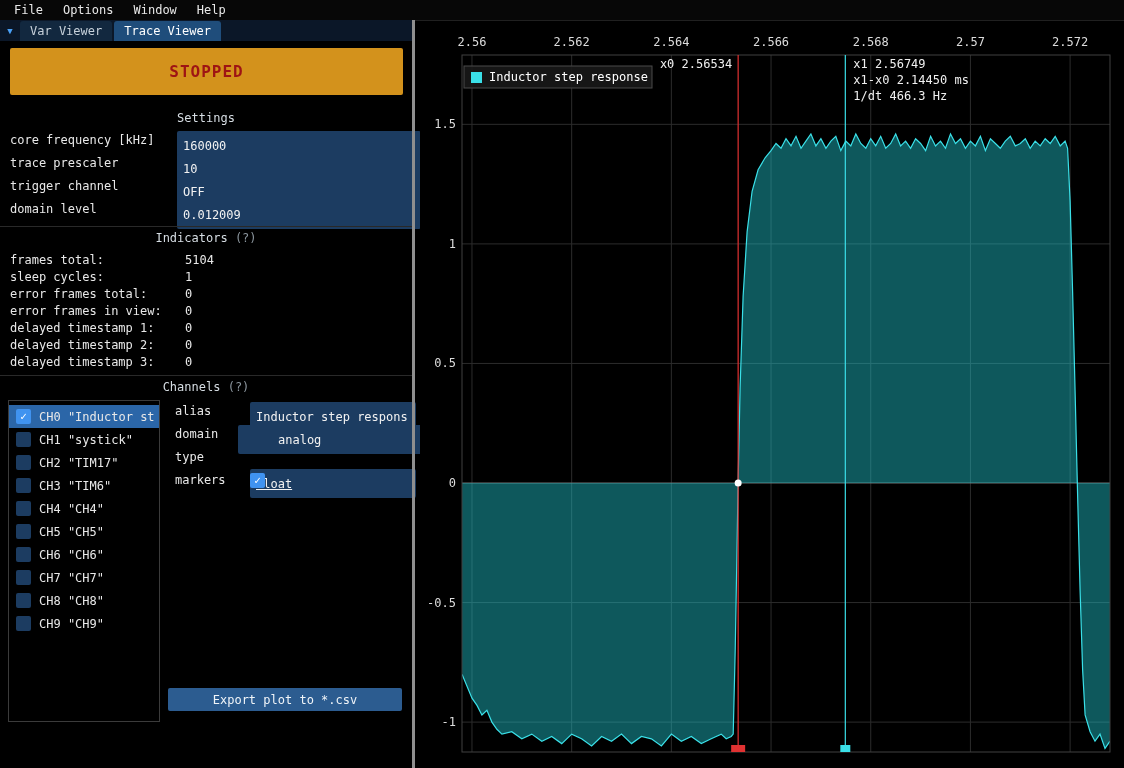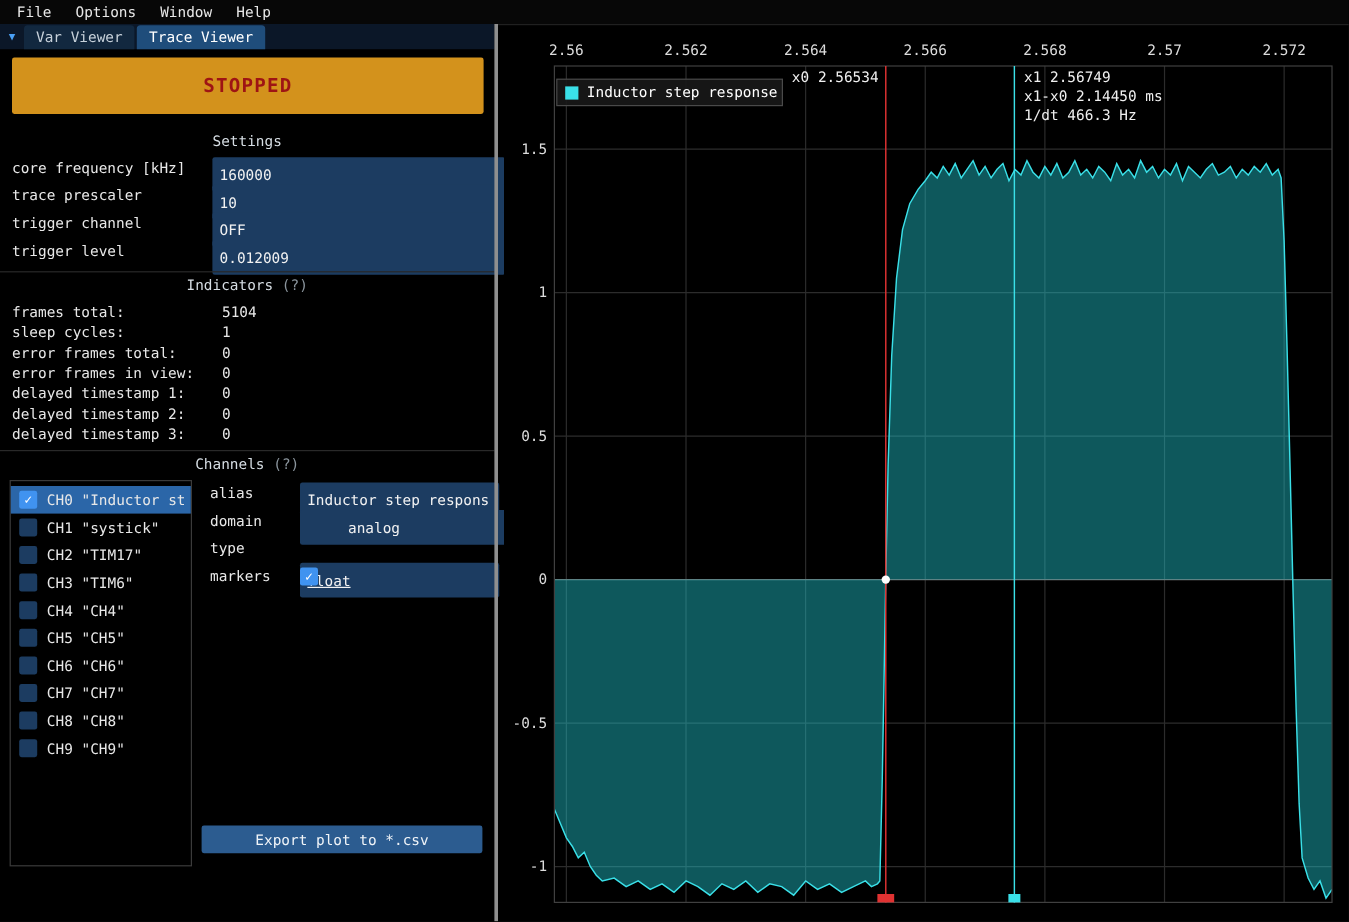--- a/index.html
+++ b/index.html
@@ -56,21 +56,21 @@
     <button class="stopped-btn">STOPPED</button>
 
     <div class="section-title" style="top:91px">Settings</div>
 
     <div class="row-label" style="top:111px">core frequency [kHz]</div>
     <input class="text-input" style="left: 177px; top: 111px; width: 232px;" value="160000">
     <div class="row-label" style="top:134px">trace prescaler</div>
     <input class="text-input" style="left: 177px; top: 134px; width: 232px;" value="10">
     <div class="row-label" style="top:157px">trigger channel</div>
     <input class="text-input" style="left: 177px; top: 157px; width: 232px;" value="OFF">
-    <div class="row-label" style="top:180px">trigger level</div>
+    <div class="row-label" style="top:180px">domain level</div>
     <input class="text-input" style="left: 177px; top: 180px; width: 232px;" value="0.012009">
 
     <div class="sep" style="top:206px"></div>
     <div class="section-title" style="top:211px"><span>Indicators</span> <span class="help">(?)</span></div>
 
     <div class="ind-label" style="top:233px">frames total:</div>
     <div class="ind-value" style="top:233px">5104</div>
     <div class="ind-label" style="top:250px">sleep cycles:</div>
     <div class="ind-value" style="top:250px">1</div>
     <div class="ind-label" style="top:267px">error frames total:</div>
@@ -126,21 +126,21 @@
         </div>
       <div class="ch-row">
           <span class="checkbox"></span>
           <span class="ch-label">CH9 "CH9"</span>
         </div>
     </div>
 
     <div class="prop-label" style="top:382px">alias</div>
     <input class="text-input" style="left: 250px; top: 382px; width: 154px;" value="Inductor step respons">
     <div class="prop-label" style="top:405px">domain</div>
-    <input class="text-input" style="left: 250px; top: 405px; width: 154px; padding-left: 40px;" value="analog">
+    <input class="text-input" style="left: 238px; top: 405px; width: 154px; padding-left: 40px;" value="analog">
     <div class="prop-label" style="top:428px">type</div>
     <input class="text-input" style="left: 250px; top: 449px; width: 154px; text-decoration: underline;" value="float">
     <div class="prop-label" style="top:451px">markers</div>
     <span class="checkbox markers-checkbox checked" style="top:453px"></span>
 
     <button class="export-btn">Export plot to *.csv</button>
   </div>
 
   <div class="splitter"></div>
 

